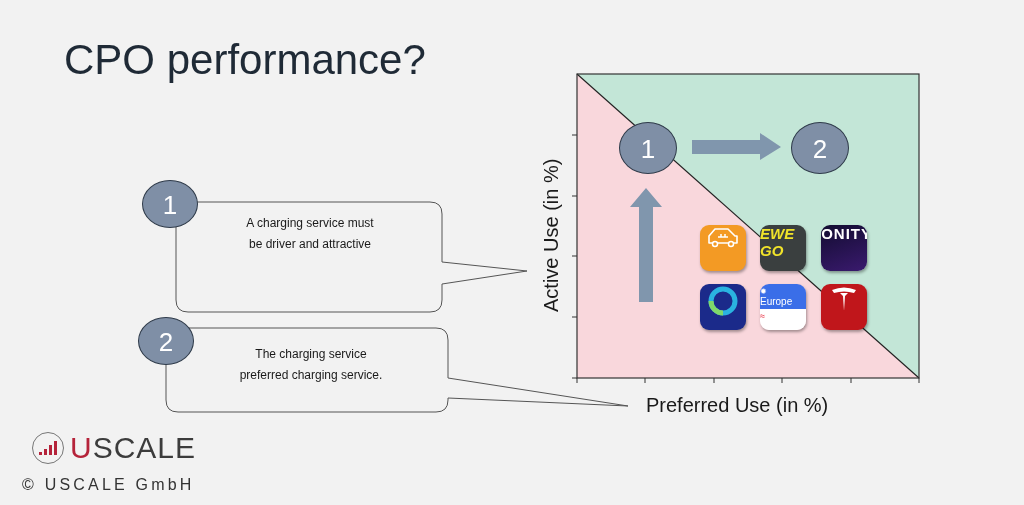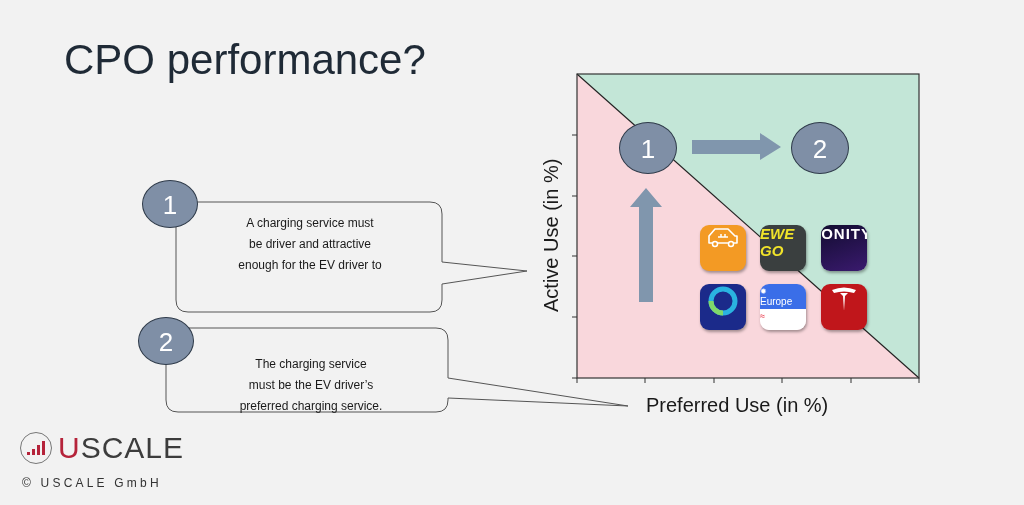--- a/index.html
+++ b/index.html
@@ -5,27 +5,27 @@
   html, body { margin:0; padding:0; }
   body { width:1024px; height:505px; background:#f2f2f2; position:relative; overflow:hidden; font-family:"Liberation Sans", sans-serif; color:#1f2a36; }
   .title { position:absolute; left:64px; top:36px; font-size:42px; line-height:48px; color:#1f2a36; font-weight:400; }
   .title div { white-space:nowrap; }
   svg.overlay { position:absolute; left:0; top:0; }
   .bubble-text { position:absolute; text-align:center; font-family:"Liberation Sans", sans-serif; font-size:12px; line-height:21px; color:#1a1a1a; }
   .num-badge { position:absolute; width:56px; height:48px; border-radius:50%; background:#7f8fa6; border:1.5px solid #2f3b4a; color:#fff; font-size:26px; text-align:center; line-height:48px; box-sizing:border-box; }
   .axis-label { position:absolute; font-size:20px; color:#1a1a1a; white-space:nowrap; }
   .ylab { transform:rotate(-90deg); transform-origin:left top; }
   .app-icon { position:absolute; width:46px; height:46px; border-radius:9px; box-shadow:1px 2px 3px rgba(0,0,0,0.35); overflow:hidden; display:flex; align-items:flex-start; justify-content:center; }
-  .logo { position:absolute; left:20px; top:432px; display:flex; align-items:center; }
+  .logo { position:absolute; left:32px; top:432px; display:flex; align-items:center; }
   .logo-circle { width:32px; height:32px; border-radius:50%; border:1.5px solid #777; box-sizing:border-box; display:flex; align-items:flex-end; justify-content:center; padding-bottom:8px; gap:2px; }
   .bar { width:3px; background:#b5233a; }
   .logo-text { font-size:30px; letter-spacing:1px; margin-left:6px; line-height:32px; }
   .logo-u { color:#b5233a; }
   .logo-rest { color:#3c3c3c; }
-  .copyright { position:absolute; left:22px; top:476px; font-size:12px; letter-spacing:3.2px; color:#333; }
+  .copyright { position:absolute; left:22px; top:476px; font-size:16px; letter-spacing:3.2px; color:#333; }
 </style>
 </head>
 <body>
 
 <div class="title">
   <div>CPO performance?</div>
 </div>
 
 <svg class="overlay" width="1024" height="505">
 
@@ -56,25 +56,23 @@
   <polygon points="692,140 760,140 760,133 781,147 760,160 760,154 692,154" fill="#8096ad"></polygon>
   <polygon points="639,302 653,302 653,207 662,207 646,188 630,207 639,207" fill="#8096ad"></polygon>
 </svg>
 
 <div class="num-badge" style="left:142px;top:180px;">1</div>
 <div class="num-badge" style="left:138px;top:317px;">2</div>
 
 <div class="bubble-text" style="left:190px;top:213px;width:240px;">
   <div>A charging service must</div>
   <div>be driver and attractive</div>
-  <div>enough for the EV driver to</div>
 </div>
-<div class="bubble-text" style="left:186px;top:354px;width:250px;">
+<div class="bubble-text" style="left:186px;top:344px;width:250px;">
   <div>The charging service</div>
-  <div>must be the EV driver’s</div>
   <div>preferred charging service.</div>
 </div>
 
 <div class="num-badge" style="left:619px;top:122px;width:58px;height:52px;line-height:52px;">1</div>
 <div class="num-badge" style="left:791px;top:122px;width:58px;height:52px;line-height:52px;">2</div>
 
 <div class="axis-label" style="left:646px;top:394px;">Preferred Use (in %)</div>
 <div class="axis-label ylab" style="left:540px;top:312px;">Active Use (in %)</div>
 
 <div class="app-icon" style="left:700px;top:225px;background:#f39a24;">

